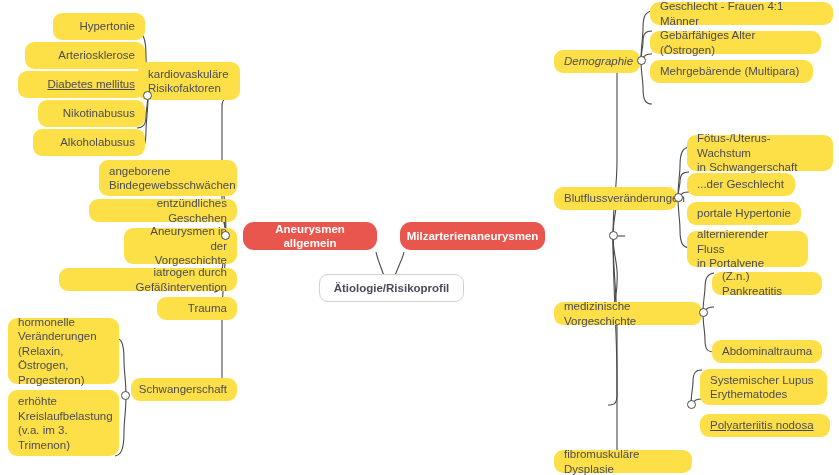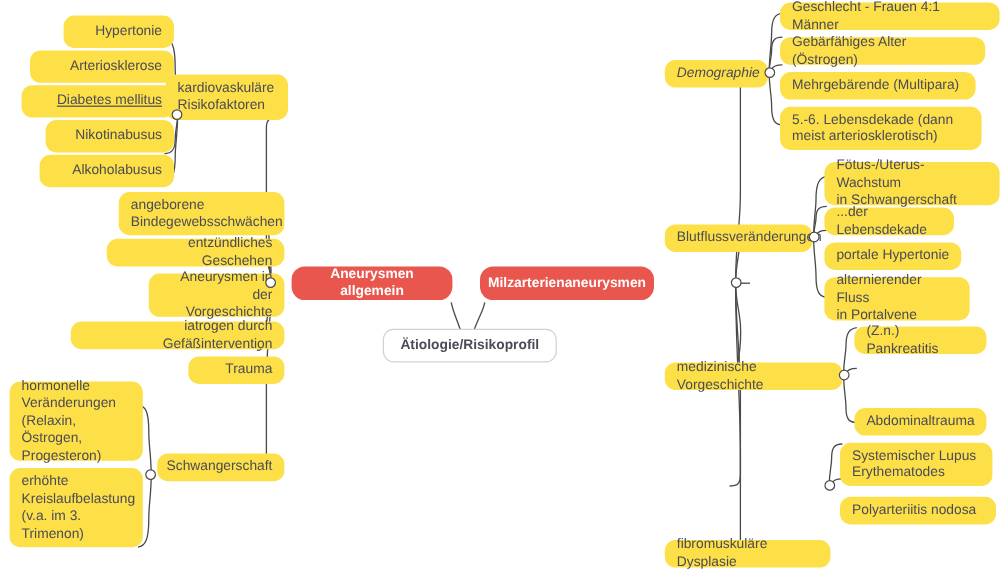--- a/index.html
+++ b/index.html
@@ -167,42 +167,40 @@
 
 
   <div class="node leftalign" style="left:554px;top:450px;width:138px;height:23px;">fibromuskuläre Dysplasie</div>
 
   <div class="node leftalign" style="left:650px;top:2px;width:183px;height:23px;">Geschlecht - Frauen 4:1 Männer</div>
 
   <div class="node leftalign" style="left:650px;top:31px;width:171px;height:23px;">Gebärfähiges Alter (Östrogen)</div>
 
   <div class="node leftalign" style="left:650px;top:60px;width:163px;height:23px;">Mehrgebärende (Multipara)</div>
 
-  <div class="node leftalign" style="left:650px;top:89px;width:168px;height:36px;">5.-6. Lebensdekade (dann
-meist arteriosklerotisch)</div>
 
   <div class="node leftalign" style="left:687px;top:135px;width:146px;height:36px;">Fötus-/Uterus-Wachstum
 in Schwangerschaft</div>
 
-  <div class="node leftalign" style="left:687px;top:173px;width:108px;height:23px;">...der Lebensdekade</div>
+  <div class="node leftalign" style="left:687px;top:173px;width:108px;height:23px;">...der Geschlecht</div>
 
   <div class="node leftalign" style="left:687px;top:202px;width:114px;height:23px;">portale Hypertonie</div>
 
   <div class="node leftalign" style="left:687px;top:231px;width:121px;height:36px;">alternierender Fluss
 in Portalvene</div>
 
   <div class="node leftalign" style="left:712px;top:272px;width:110px;height:23px;">(Z.n.) Pankreatitis</div>
 
 
   <div class="node leftalign" style="left:712px;top:340px;width:110px;height:23px;">Abdominaltrauma</div>
 
   <div class="node leftalign" style="left:700px;top:369px;width:127px;height:36px;">Systemischer Lupus
 Erythematodes</div>
 
-  <div class="node leftalign" style="left:700px;top:414px;width:130px;height:23px;">Polyarteriitis nodosa</div>
+  <div class="node leftalign" style="left:700px;top:414px;width:130px;height:23px;text-decoration:underline;">Polyarteriitis nodosa</div>
 
   <div class="dot" style="left:221px;top:231px;"></div>
   <div class="dot" style="left:143px;top:91px;"></div>
   <div class="dot" style="left:121px;top:391px;"></div>
   <div class="dot" style="left:609px;top:231px;"></div>
   <div class="dot" style="left:637px;top:56px;"></div>
   <div class="dot" style="left:674px;top:193px;"></div>
   <div class="dot" style="left:699px;top:308px;"></div>
   <div class="dot" style="left:687px;top:400px;"></div>
 

